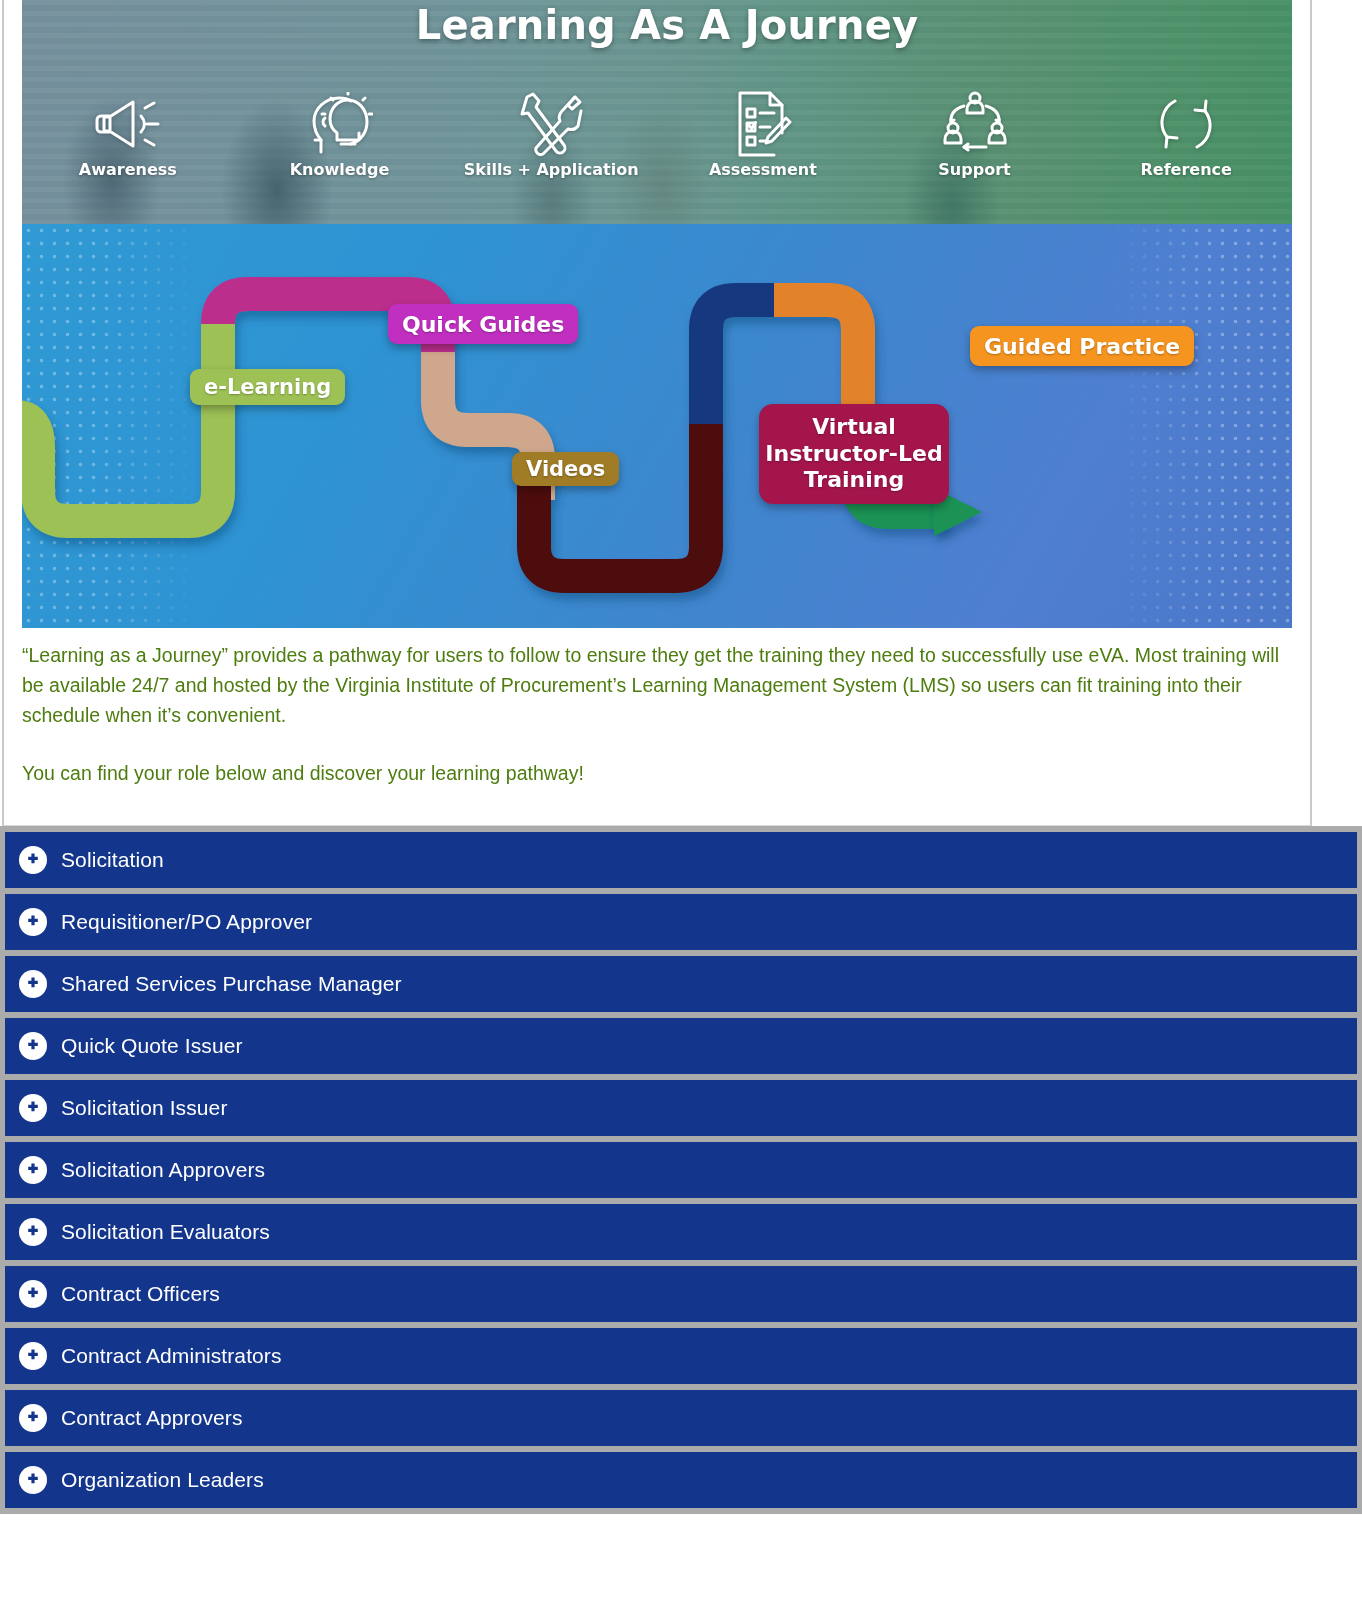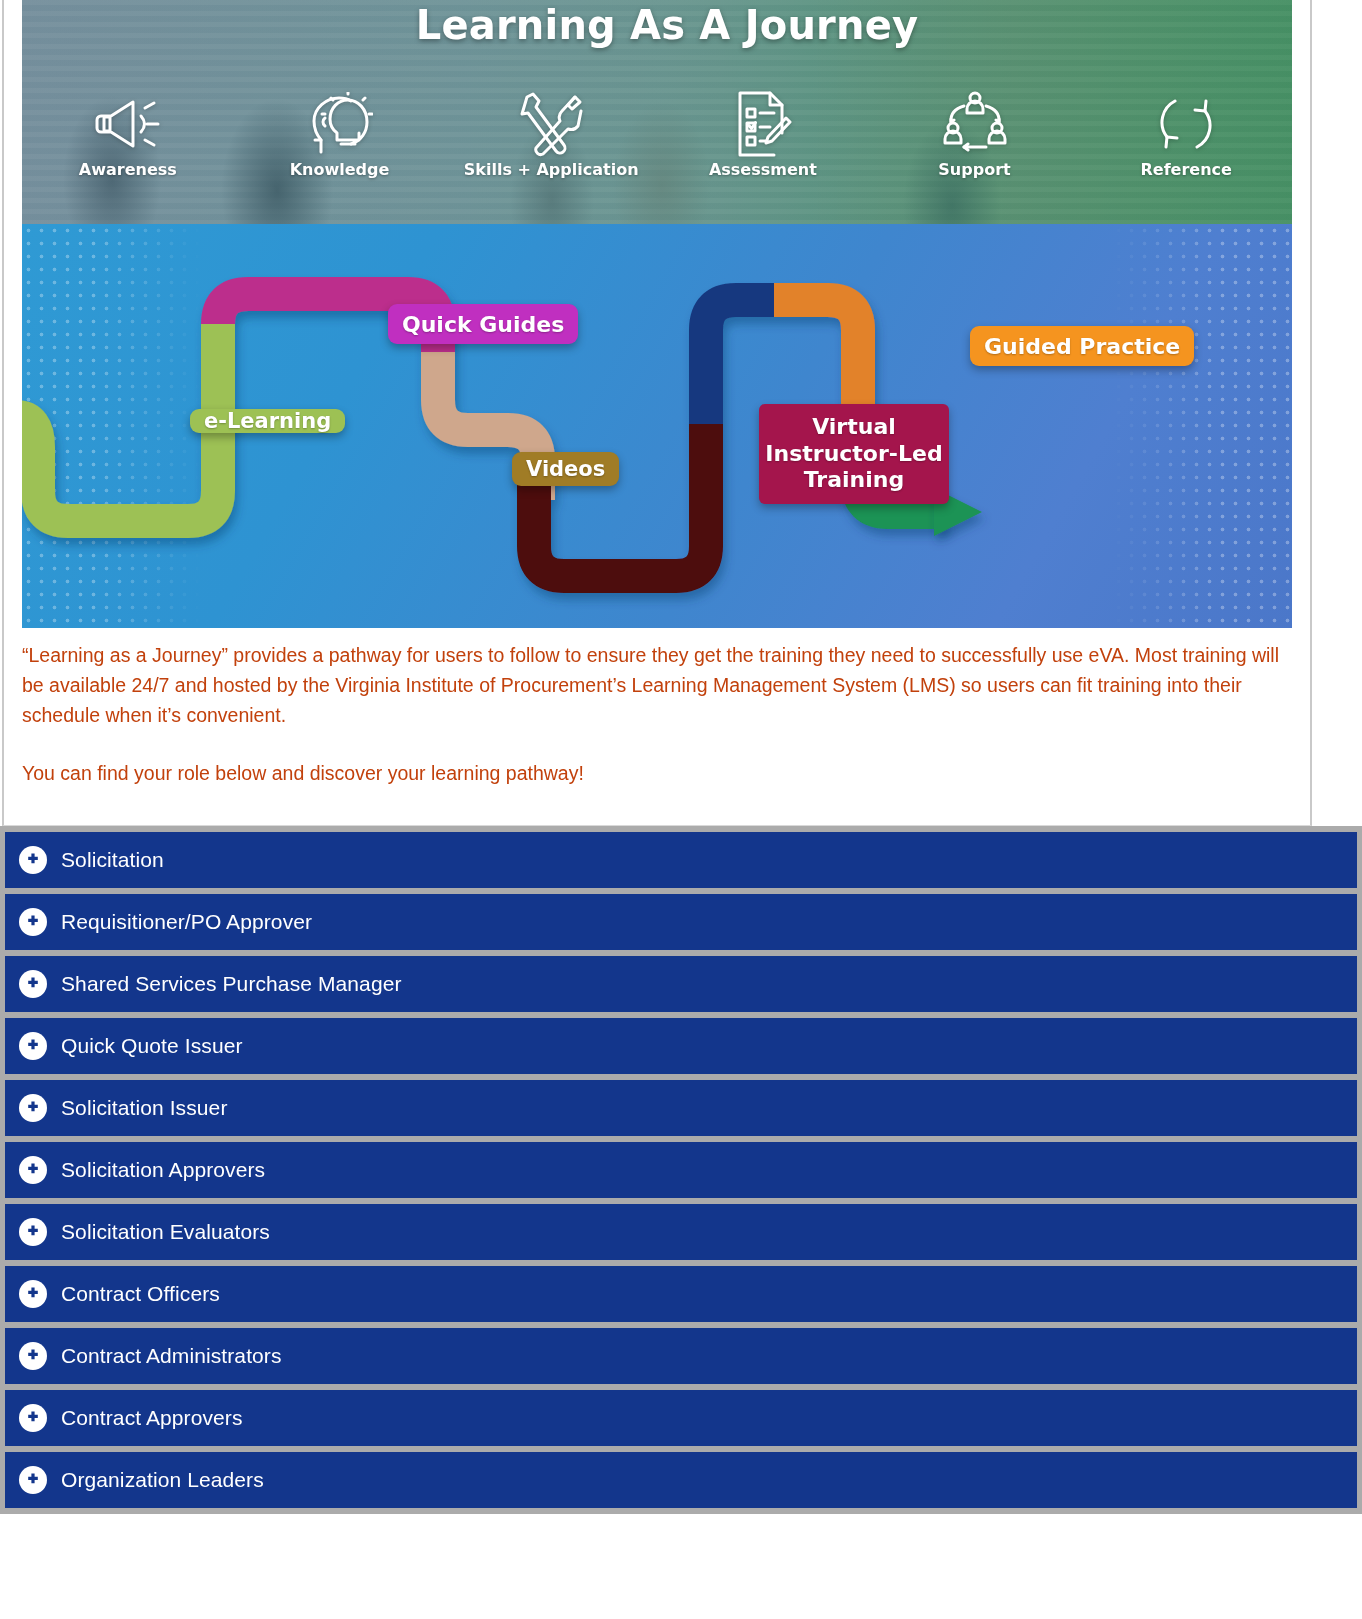--- a/index.html
+++ b/index.html
@@ -117,37 +117,37 @@
     display: flex; align-items: center; justify-content: center;
     color: #ffffff;
     font-family: "DejaVu Sans", sans-serif;
     font-weight: bold;
     border-radius: 9px;
     box-shadow: 0 4px 9px rgba(0,0,0,.30);
     text-shadow: 0 1px 2px rgba(0,0,0,.28);
     white-space: nowrap;
     padding: 0 14px;
   }
-  .pill-elearning { left:168px; top:145px; height:24px; font-size:21px; background:#9dc154;margin-top:40px; }
+  .pill-elearning { left:168px; top:145px; height:36px; font-size:21px; background:#9dc154; }
   .pill-quickguides { left:366px; top:80px; height:40px; font-size:22px; background:#c02fc0; }
   .pill-videos { left:490px; top:228px; height:34px; font-size:21px; background:#a07c26; }
   .pill-vilt {
     left:737px; top:180px; width:190px; height:100px; font-size:22px;
-    background:#a4154c; border-radius:6px; flex-direction:column; line-height:1.22; text-align:center;
+    background:#a4154c; border-radius:14px; flex-direction:column; line-height:1.22; text-align:center;
     padding: 0 8px;
   }
   .pill-guided { left:948px; top:102px; height:40px; font-size:22px; background:#f5941f; }
 
   
   .body-copy {
     position: absolute;
     left: 22px;
     top: 640px;
     width: 1270px;
-    color: #c2410c;
+    color: #4d7c0f;
     font-family: "Liberation Sans", sans-serif;
     font-size: 19.5px;
     line-height: 30px;
   }
   .body-copy p { margin: 0 0 28px 0; }
   .body-copy p:last-child { margin-bottom: 0; }
 
   
   .accordion {
     position: absolute;

